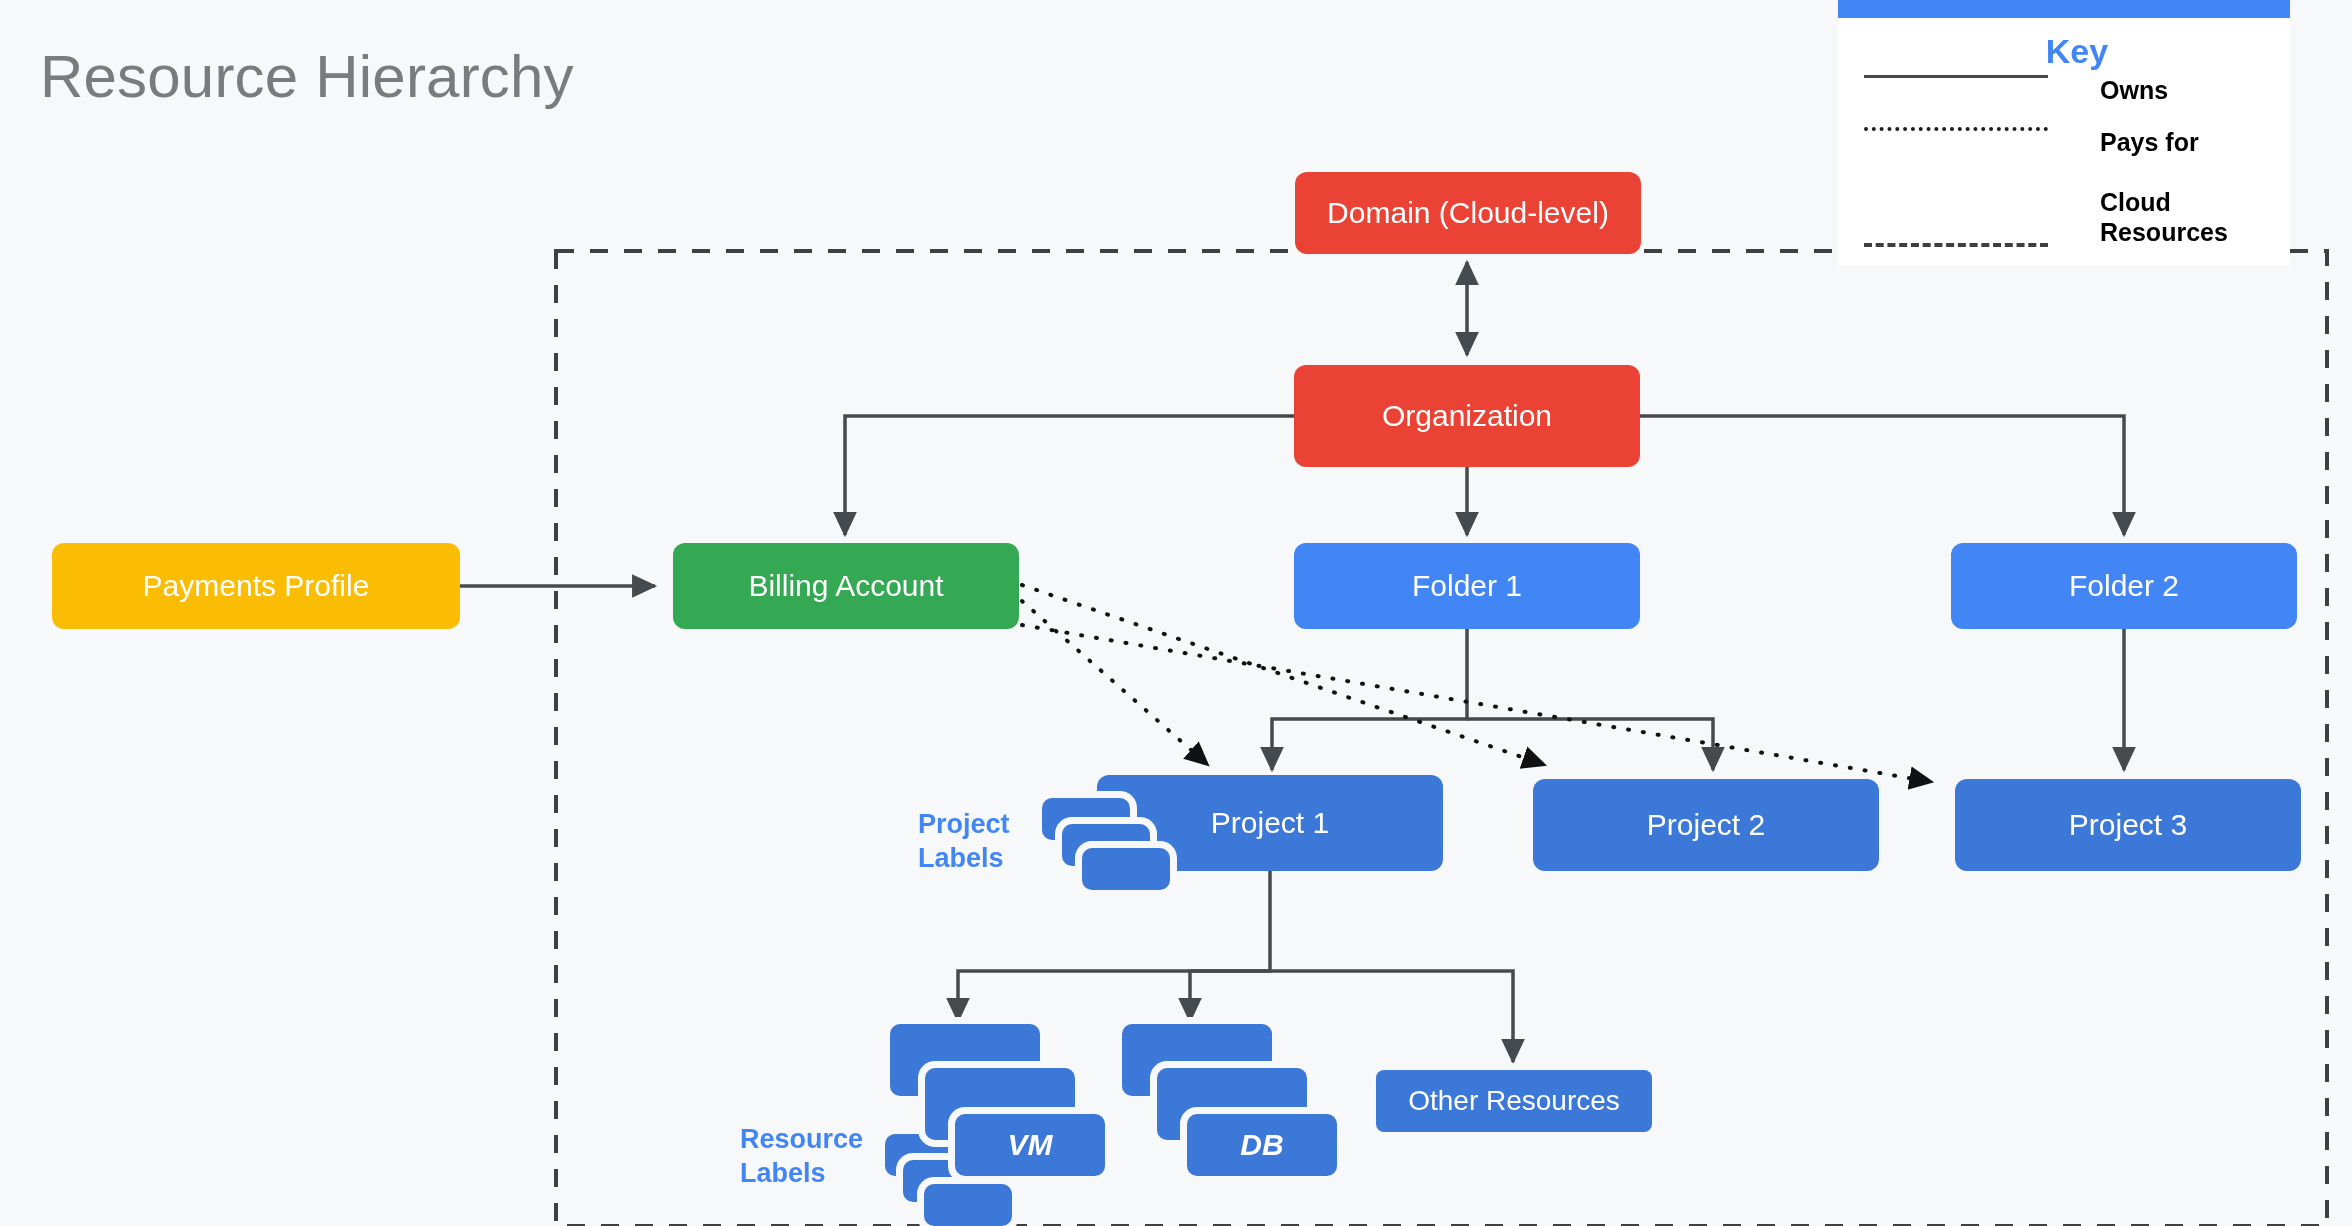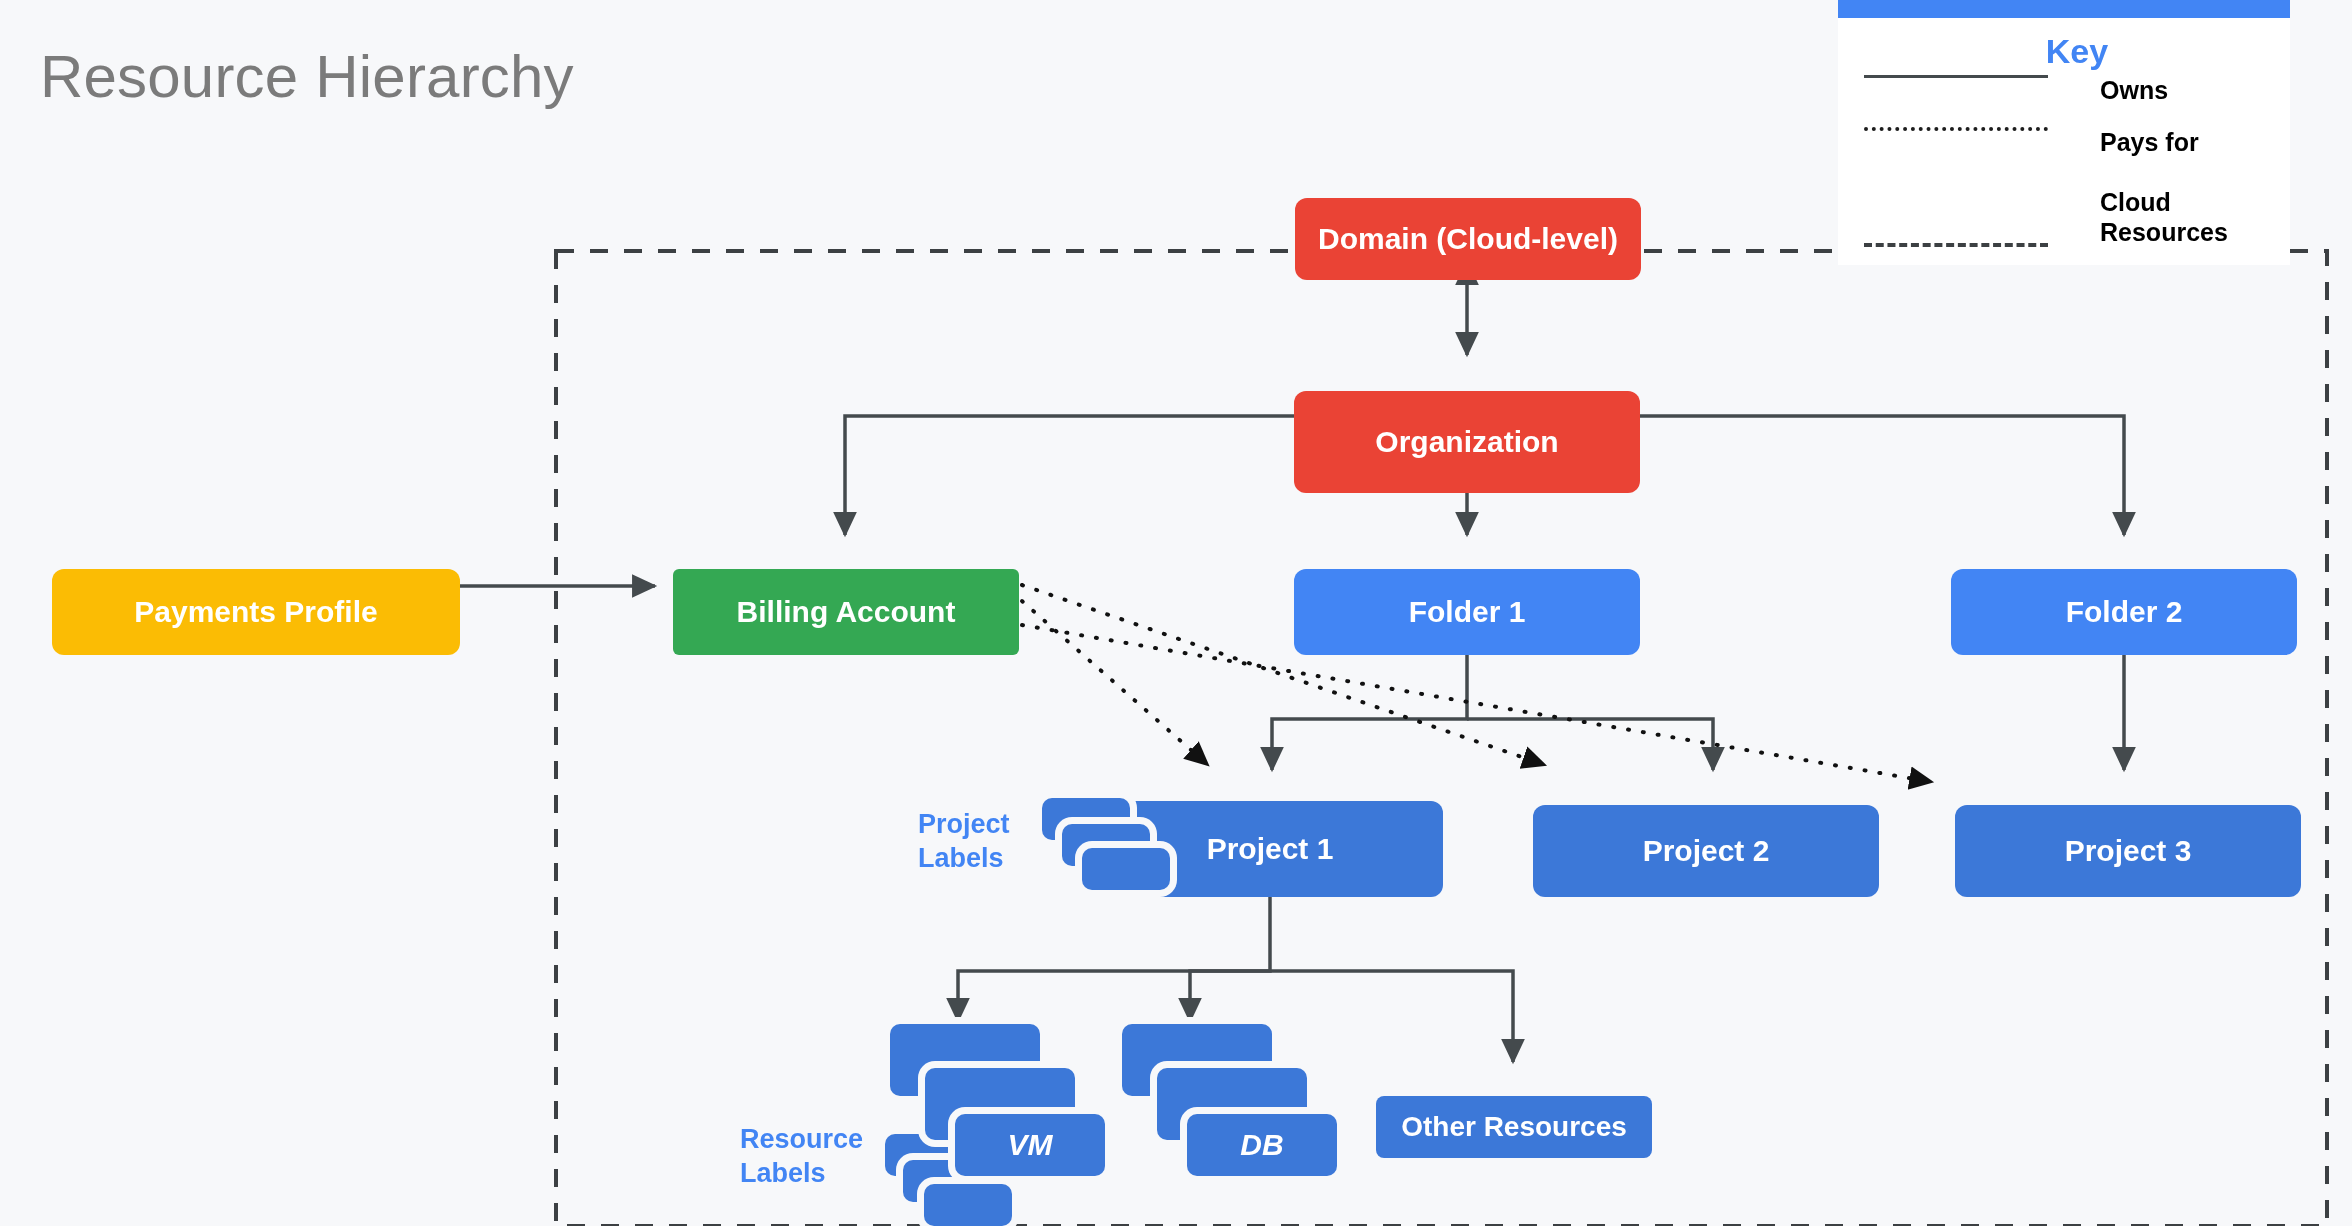--- a/index.html
+++ b/index.html
@@ -20,30 +20,29 @@
     letter-spacing:.2px;white-space:nowrap;
   }
 
   
   #wires{position:absolute;left:0;top:0;width:2352px;height:1226px;}
 
   
   .node{
     position:absolute;
     display:flex;align-items:center;justify-content:center;
-    color:#ffffff;font-weight:bold;
+    color:#ffffff;font-weight:normal;
     border-radius:12px;
     text-align:center;
     line-height:1.15;
     box-sizing:border-box;
     z-index:5;
-    margin-top:26px;
   }
   .node.red{background:#EA4335;}
-  .node.green{background:#34A853;border-radius:6px;}
+  .node.green{background:#34A853;}
   .node.yellow{background:#FBBC04;}
   .node.lightblue{background:#4285F4;}
   .node.darkblue{background:#3C78D8;}
 
   .node.haloed{
     box-shadow:0 0 0 7px #f7f8fa;
   }
 
   
   .stack{position:absolute;z-index:6;font-style:italic;}

